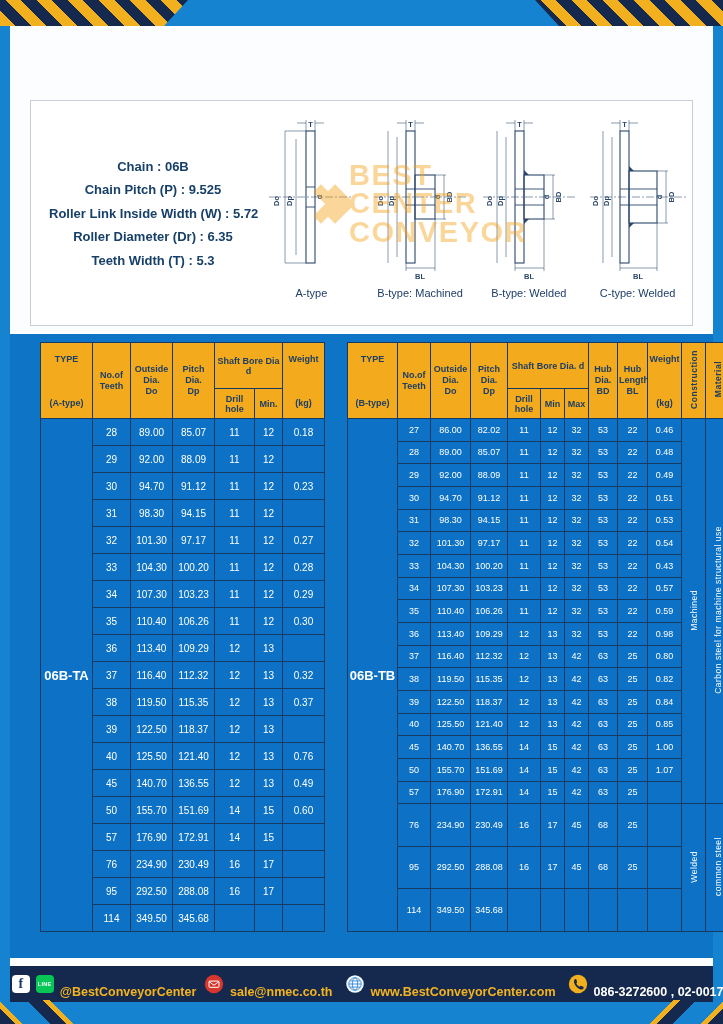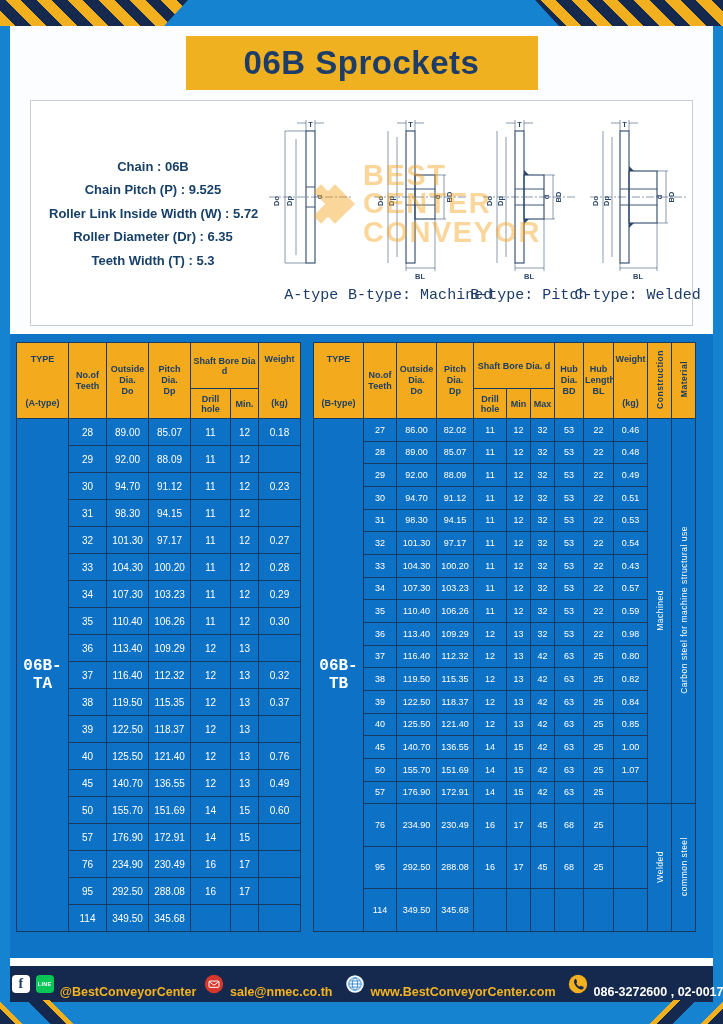--- a/index.html
+++ b/index.html
@@ -26,48 +26,48 @@
 
   .spec-panel { position:absolute; left:20px; top:74px; width:663px; height:226px;
         background:#fff; border:1px solid #c6cdd4; display:flex; }
   .spec-text { width:226px; padding:54px 0 0 18px; }
   .spec-line { font-size:13px; font-weight:bold; color:#174068; line-height:1.8; white-space:nowrap;text-align:center; }
 
   .figures { flex:1; display:flex; justify-content:space-around; align-items:flex-start;
         padding-top:12px; position:relative; }
   .figure { display:flex; flex-direction:column; align-items:center; width:104px; }
   .figure svg { width:104px; height:172px; }
-  .figure-caption { font-size:15px; color:#1d3d68; margin-top:2px; white-space:nowrap;font-family:Liberation Mono, monospace; }
+  .figure-caption { font-size:11px; color:#1d3d68; margin-top:2px; white-space:nowrap; }
 
   .pl  { fill:none; stroke:#2b4668; stroke-width:1.1; }
   .pl2 { stroke:#2b4668; stroke-width:0.9; }
   .dim { stroke:#2b4668; stroke-width:0.55; fill:none; }
   .cl  { stroke:#2b4668; stroke-width:0.55; stroke-dasharray:8 2 2 2; }
   .dlab { font-size:7.5px; font-weight:bold; fill:#2b4668; font-family:"Liberation Sans",sans-serif; }
   .weld { fill:#2b4668; }
 
-  .watermark { position:absolute; left:50px; top:60px; display:flex; align-items:center; gap:14px;
+  .watermark { position:absolute; left:50px; top:60px; display:flex; align-items:center; 
         opacity:.42; z-index:2; pointer-events:none; }
   .wm-chevs { display:flex; }
   .chev { display:inline-block; width:28px; height:28px; border-top:11px solid #f59f13;
         border-right:11px solid #f59f13; transform:rotate(45deg); }
   .chev + .chev { margin-left:-14px; }
   .wm-text div { font-size:29px; font-weight:bold; color:#f59f13; line-height:.98; letter-spacing:1.5px; }
 
   
   .tables-region { position:absolute; left:10px; top:334px; width:703px; height:624px; background:#0e74c6; }
-  .tables-wrap { display:flex; gap:12px; padding:8px 0 0 6px; align-items:flex-start; }
+  .tables-wrap { display:flex; gap:22px; padding:8px 0 0 30px; align-items:flex-start; }
   table.tbl { border-collapse:collapse; table-layout:fixed; height:590px; }
   .tbl-a { width:284px; } .tbl-b { width:382px; }
   .tbl th, .tbl td { border:1px solid #173a63; overflow:hidden; }
   .tbl th { background:#f3aa1c; color:#1c3e66; font-weight:bold; font-size:9px; text-align:center; padding:1px; }
   .tbl tr.h1 { height:46px; } .tbl tr.h2 { height:30px; }
   .tbl td { background:#0d72c6; color:#fff; text-align:center; vertical-align:middle; }
   .tbl-a td { font-size:10px; } .tbl-b td { font-size:9px; }
-  .tbl td.type-cell span { font-size:16px; font-weight:bold;font-family:Liberation Mono, monospace; }
+  .tbl td.type-cell span { font-size:13px; font-weight:bold; }
   .spread { display:flex; flex-direction:column; justify-content:space-between; height:64px; padding:5px 0; }
   .stack div { line-height:1.2; }
   .vert-hdr span, .vert-cell span { writing-mode:vertical-rl; transform:rotate(180deg);
         display:inline-block; max-height:100%; }
   .vert-hdr span { font-size:8.5px; letter-spacing:.5px; }
   .vert-cell span { font-size:8.5px; letter-spacing:.5px; color:#fff; }
 
   
   .strip-white { position:absolute; left:10px; top:958px; width:703px; height:8px; background:#fff; }
   .footer { position:absolute; left:10px; top:966px; width:703px; height:36px; background:#15294e;
@@ -87,23 +87,20 @@
 </style>
 </head>
 <body>
 
 <div class="page">
 
   <div class="hz hz-left"></div>
   <div class="hz hz-right"></div>
 
   <div class="top-white">
-    <div class="title-banner">
-      <div class="t">06B Sprockets</div>
-    </div>
 
     <div class="spec-panel">
       <div class="spec-text">
         <div class="spec-line">Chain : 06B</div>
         <div class="spec-line">Chain Pitch (P) : 9.525</div>
         <div class="spec-line">Roller Link Inside Width (W) : 5.72</div>
         <div class="spec-line">Roller Diameter (Dr) : 6.35</div>
         <div class="spec-line">Teeth Width (T) : 5.3</div>
       </div>
 
@@ -192,21 +189,21 @@
             <line class="dim" x1="38" y1="150" x2="38" y2="158"></line>
             <line class="dim" x1="67" y1="106" x2="67" y2="158"></line>
             <line class="dim" x1="38" y1="155" x2="67" y2="155"></line>
             <text class="dlab" x="52" y="166" text-anchor="middle">BL</text>
             <line class="dim" x1="38" y1="18" x2="38" y2="7"></line>
             <line class="dim" x1="47" y1="18" x2="47" y2="7"></line>
             <line class="dim" x1="29" y1="10" x2="38" y2="10"></line>
             <line class="dim" x1="47" y1="10" x2="56" y2="10"></line>
             <text class="dlab" x="42.5" y="13.5" text-anchor="middle">T</text>
           </svg>
-          <div class="figure-caption">B-type: Pitch</div>
+          <div class="figure-caption">B-type: Welded</div>
         </div>
 
         <div class="figure">
           <svg viewBox="0 0 104 172">
             <line class="cl" x1="4" y1="84" x2="100" y2="84"></line>
             <rect class="pl" x="34" y="18" width="9" height="132"></rect>
             <rect class="pl" x="43" y="58" width="28" height="52"></rect>
             <path class="weld" d="M43 53 L43 58 L48 58 Z"></path>
             <path class="weld" d="M43 115 L43 110 L48 110 Z"></path>
             <line class="pl2" x1="34" y1="76" x2="71" y2="76"></line>

